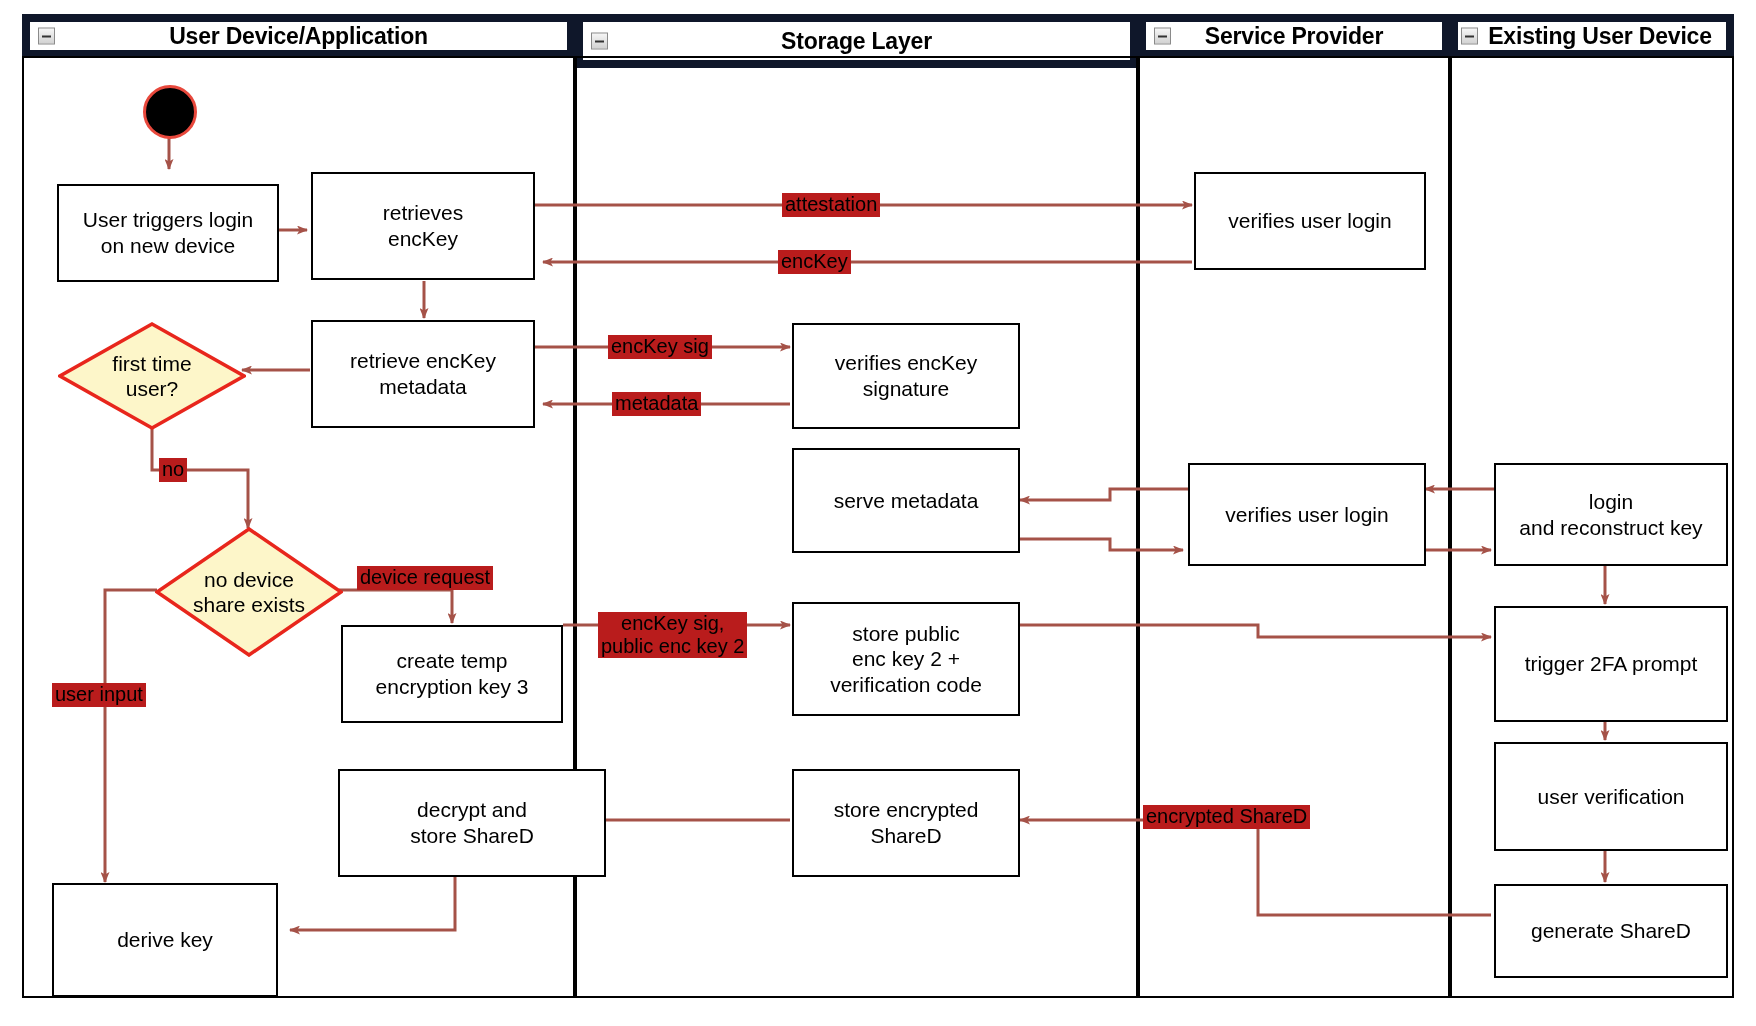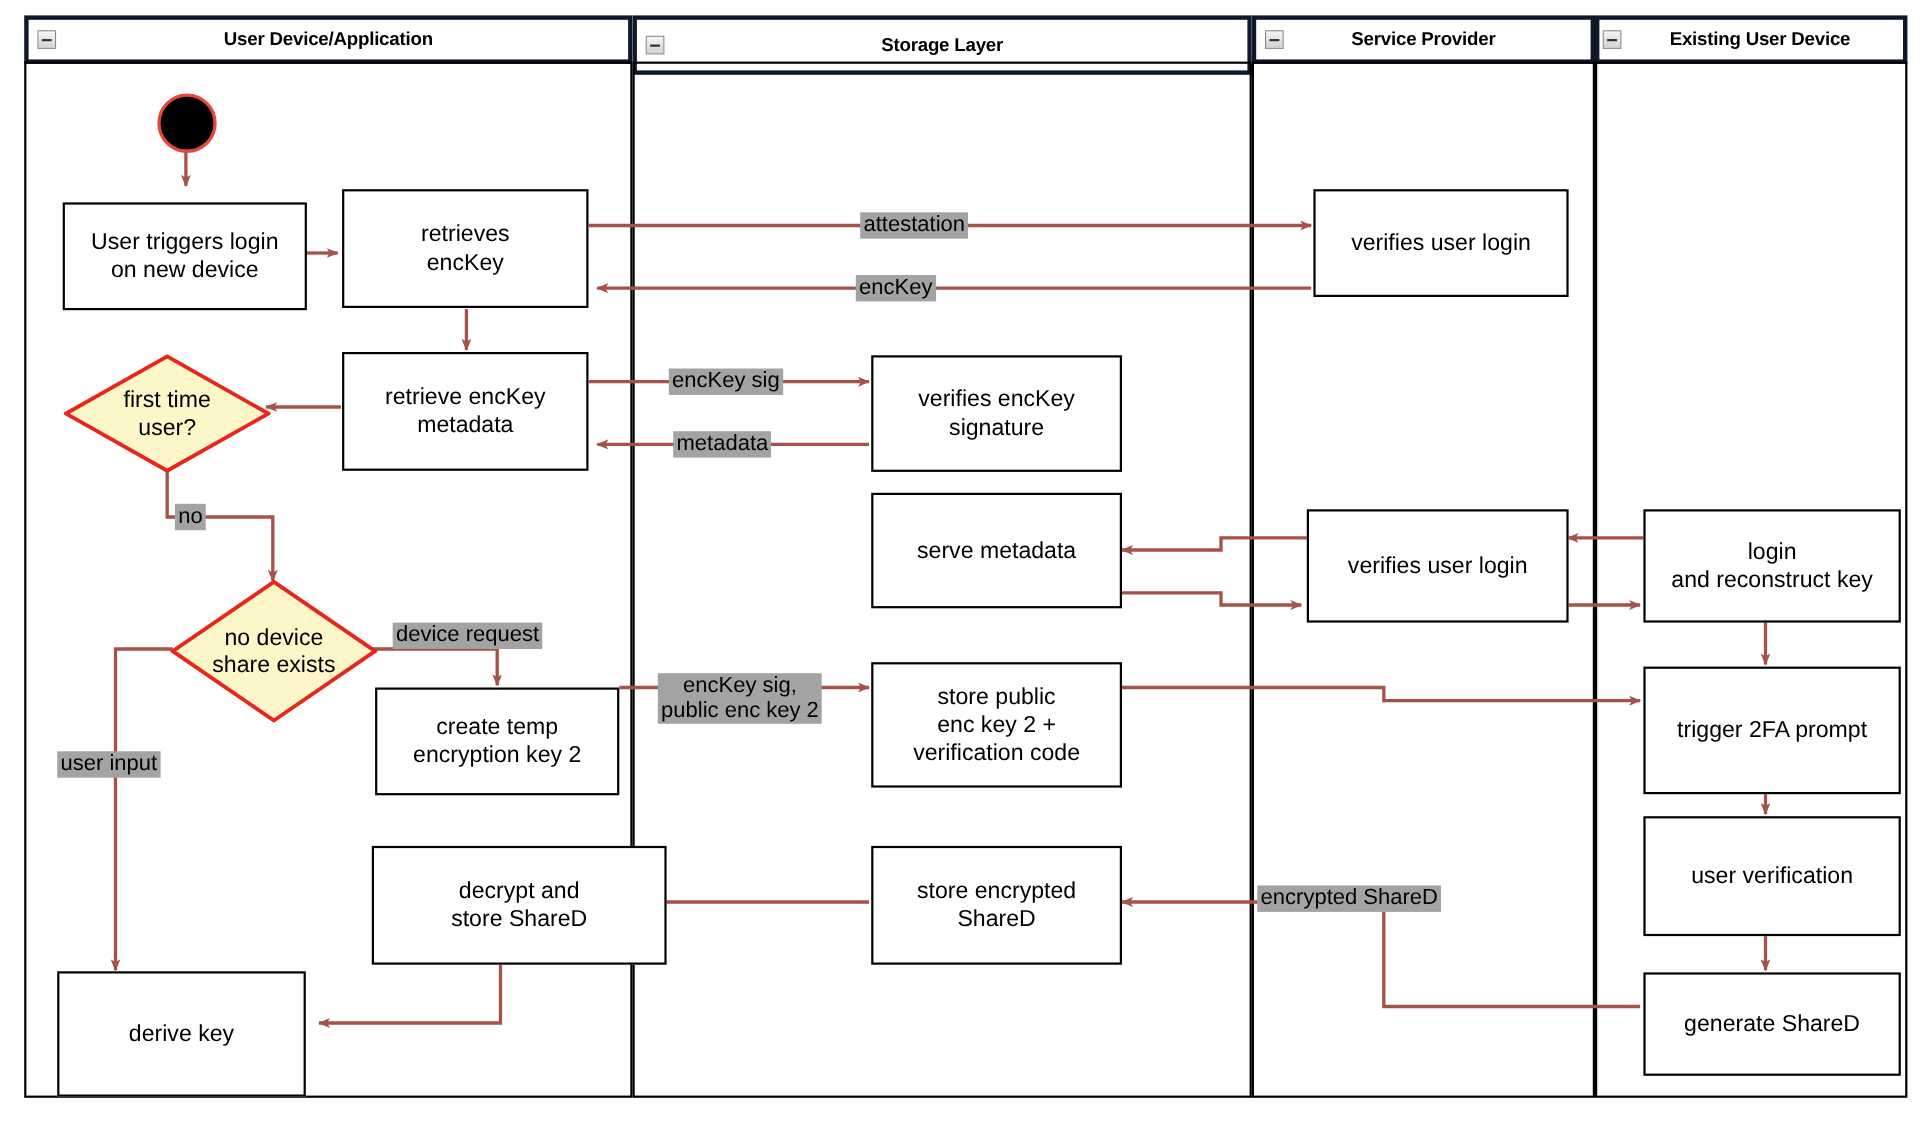--- a/index.html
+++ b/index.html
@@ -18,27 +18,27 @@
   
   .lane {
     position: absolute;
     box-sizing: border-box;
     border: 2px solid #000000;
     background: transparent;
   }
   .lane-head {
     position: absolute;
     box-sizing: border-box;
-    border: 4px solid #0f172a;
+    border: 8px solid #0f172a;
     background: #ffffff;
     display: flex;
     align-items: center;
     justify-content: center;
     font-weight: bold;
-    font-size: 17px;
+    font-size: 23px;
     color: #000000;
     letter-spacing: -0.2px;
   }
   .collapse-box {
     position: absolute;
     left: 8px;
     top: 50%;
     transform: translateY(-50%);
     width: 17px;
     height: 17px;
@@ -103,21 +103,21 @@
     border: 3px solid #e8483c;
     box-sizing: border-box;
   }
 
   
   .elabel {
     position: absolute;
     font-size: 20px;
     line-height: 1.18;
     color: #000000;
-    background: #a3a3a3;
+    background: #b91c1c;
     padding: 0 3px;
     white-space: pre-line;
     text-align: center;
   }
 
   
   #edges {
     position: absolute;
     left: 0; top: 0;
     width: 1756px;
@@ -231,21 +231,21 @@
 
   <div class="decision" style="left:155px; top:527px; width:188px; height:130px;">
     <svg class="dia" viewBox="0 0 188 130" preserveAspectRatio="none">
       <polygon points="94,2 186,65 94,128 2,65" fill="#fdf6c9" stroke="#e8261c" stroke-width="3.5"></polygon>
     </svg>
     <span class="dlabel">no device
 share exists</span>
   </div>
 
   <div class="node" style="left:341px; top:625px; width:222px; height:98px;">create temp
-encryption key 2</div>
+encryption key 3</div>
 
   <div class="node" style="left:338px; top:769px; width:268px; height:108px;">decrypt and
 store ShareD</div>
 
   <div class="node" style="left:52px; top:883px; width:226px; height:114px;">derive key</div>
 
   <div class="node" style="left:792px; top:323px; width:228px; height:106px;">verifies encKey
 signature</div>
 
   <div class="node" style="left:792px; top:448px; width:228px; height:105px;">serve metadata</div>

